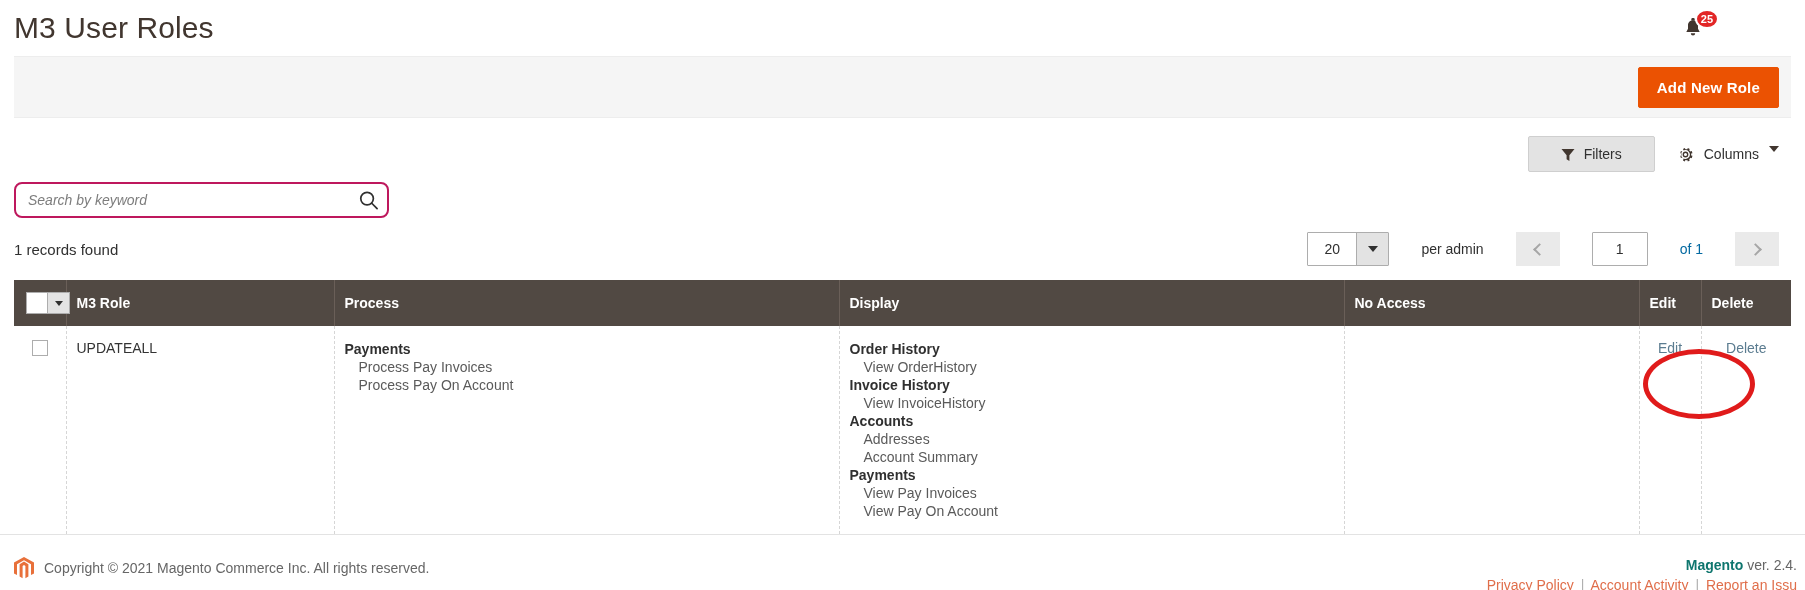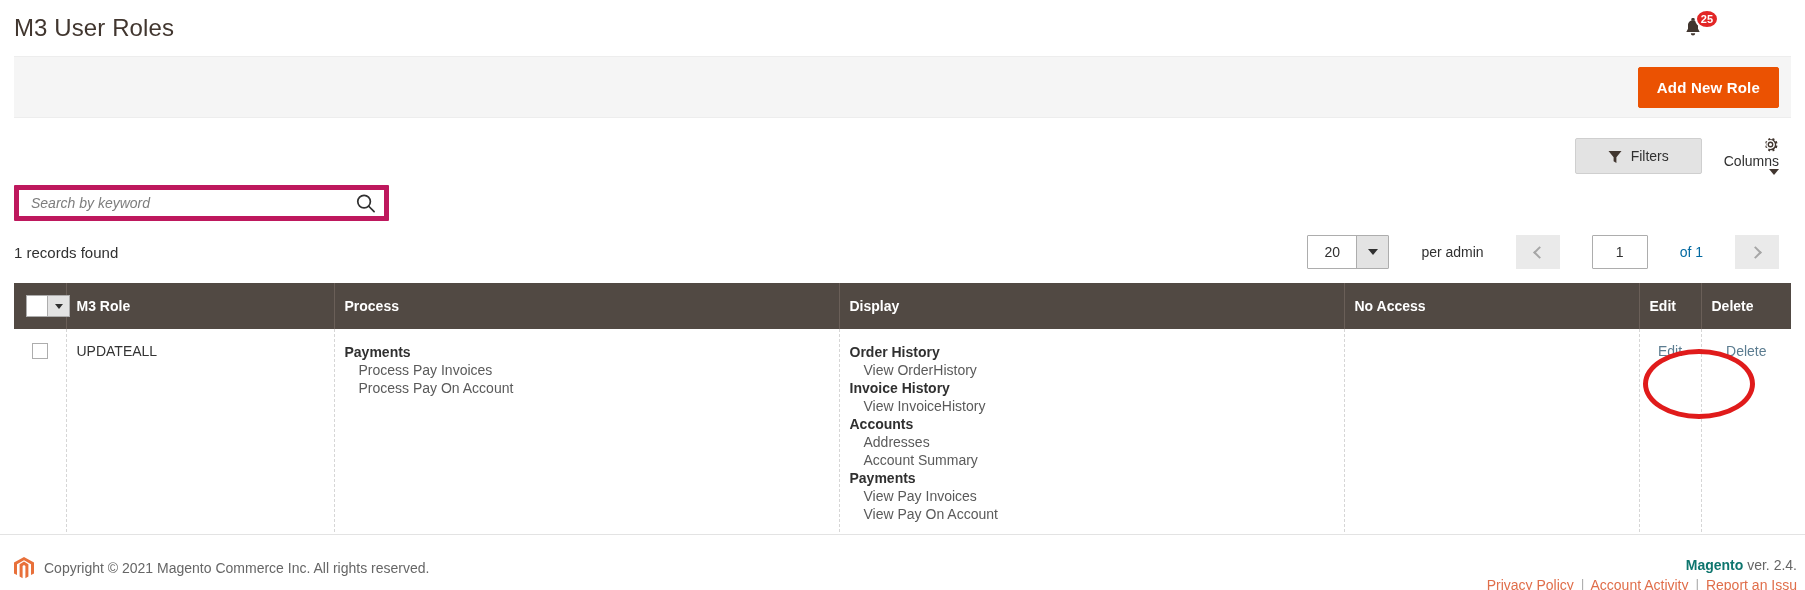--- a/index.html
+++ b/index.html
@@ -12,21 +12,21 @@
   }
   .page { position: relative; width: 1805px; height: 590px; background:#fff; }
 
   
   .page-header {
     position: relative; height: 56px;
     display: flex; align-items: center;
     padding: 0 22px 0 14px;
   }
   .page-title {
-    font-size: 24px; font-weight: 400; color: #41362f;
+    font-size: 30px; font-weight: 400; color: #41362f;
     letter-spacing: .1px; line-height: 34px;
   }
   .header-right {
     margin-left: auto; display: flex; gap: 30px;
     padding-right: 20px;
     flex-direction: column;
   }
   .icon-btn { display:flex; align-items:center; justify-content:center; cursor:pointer; }
   .search-icon svg { display:block; }
   .notif { position: relative; display:flex; align-items:center; cursor:pointer; }
@@ -61,27 +61,27 @@
   
   .grid-controls {
     display:flex; align-items:center; justify-content:flex-end;
     gap: 22px; padding: 18px 14px 0 0; margin-right: 12px;
   }
   .btn-filters {
     display:flex; align-items:flex-end; gap:9px;
     background:#e3e3e3; border:1px solid #cfcfcf; color:#303030;
     font-size:14px; padding: 9px 32px; border-radius:2px; cursor:pointer;margin-left:44px;
   }
-  .columns-ctl { display:flex; align-items:flex-end; cursor:pointer; font-size:14px; color:#303030;flex-direction:column; }
+  .columns-ctl { display:flex; align-items:flex-start; gap:10px; cursor:pointer; font-size:14px; color:#303030; }
 
   
   .search-row { padding: 10px 14px 0 14px; }
   .search-box {
     position: relative; width: 375px; height: 36px;
-    border: 5px solid #be185d; background:#fff; border-radius:1px;
+    border: 2px solid #be185d; background:#fff; border-radius:8px;
     display:flex; align-items:center;
   }
   .search-box input {
     flex:1; border:0; outline:0; height:100%;
     padding: 0 42px 0 12px; font-size:14px; font-style: italic;
     color:#303030; background:transparent;
     font-family: "Liberation Sans", sans-serif;
   }
   .search-box input::placeholder { color:#7d7d7d; font-style: italic; opacity:1; }
   .search-submit {

